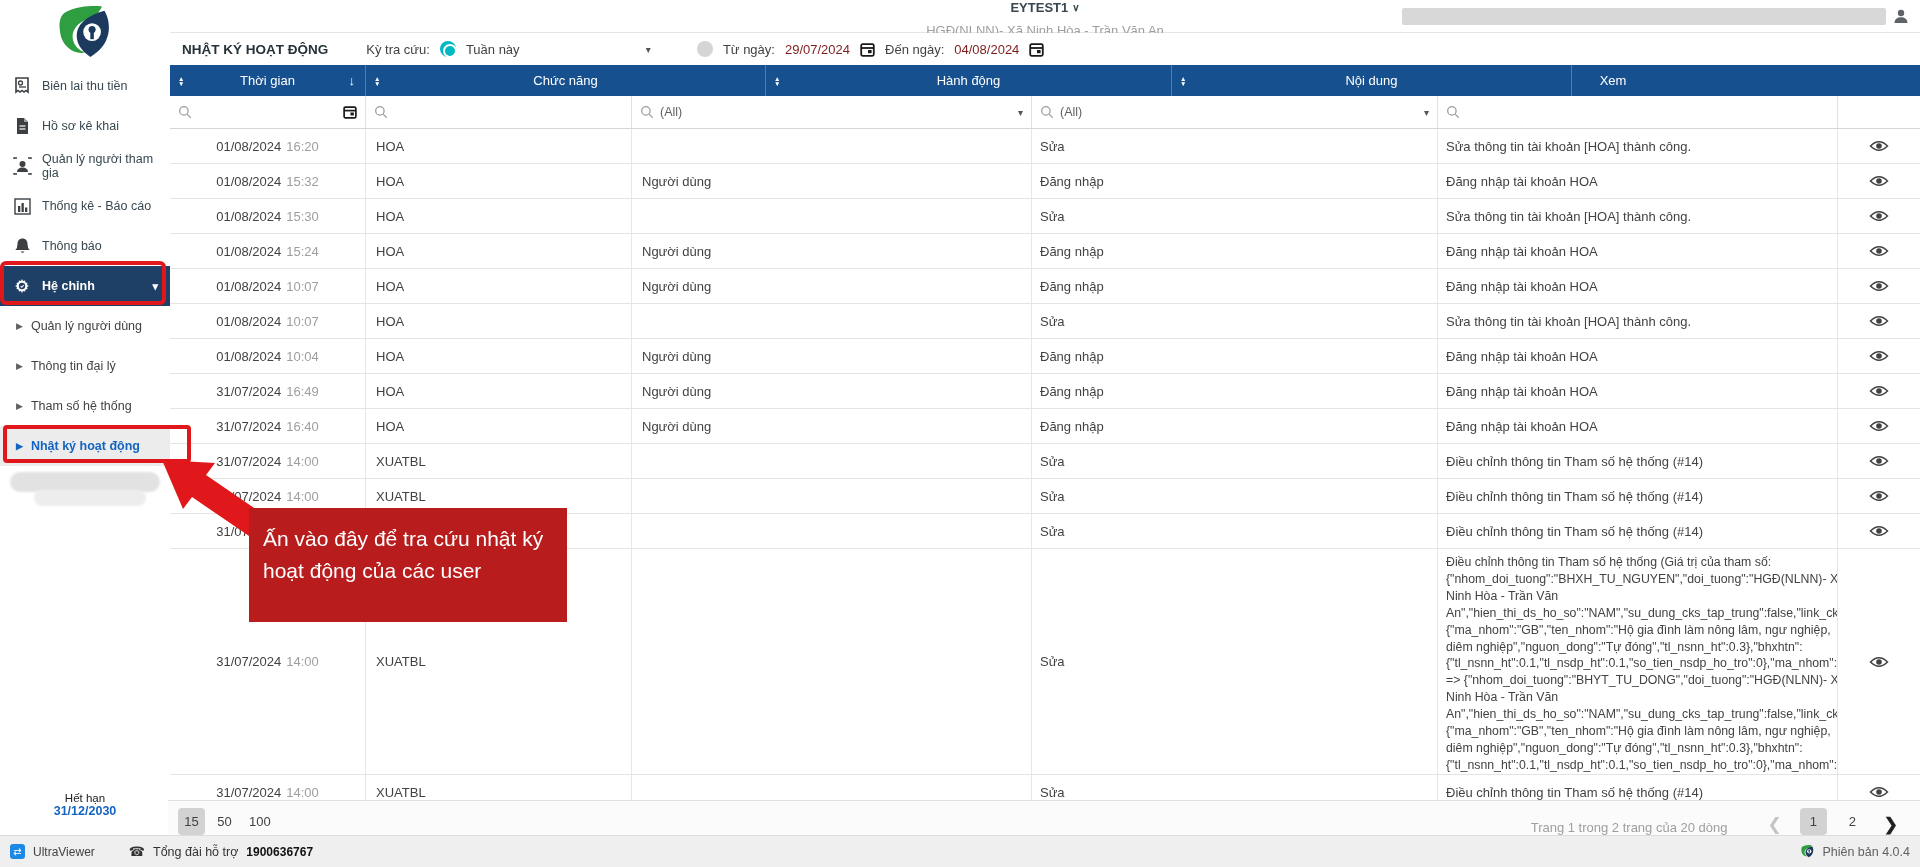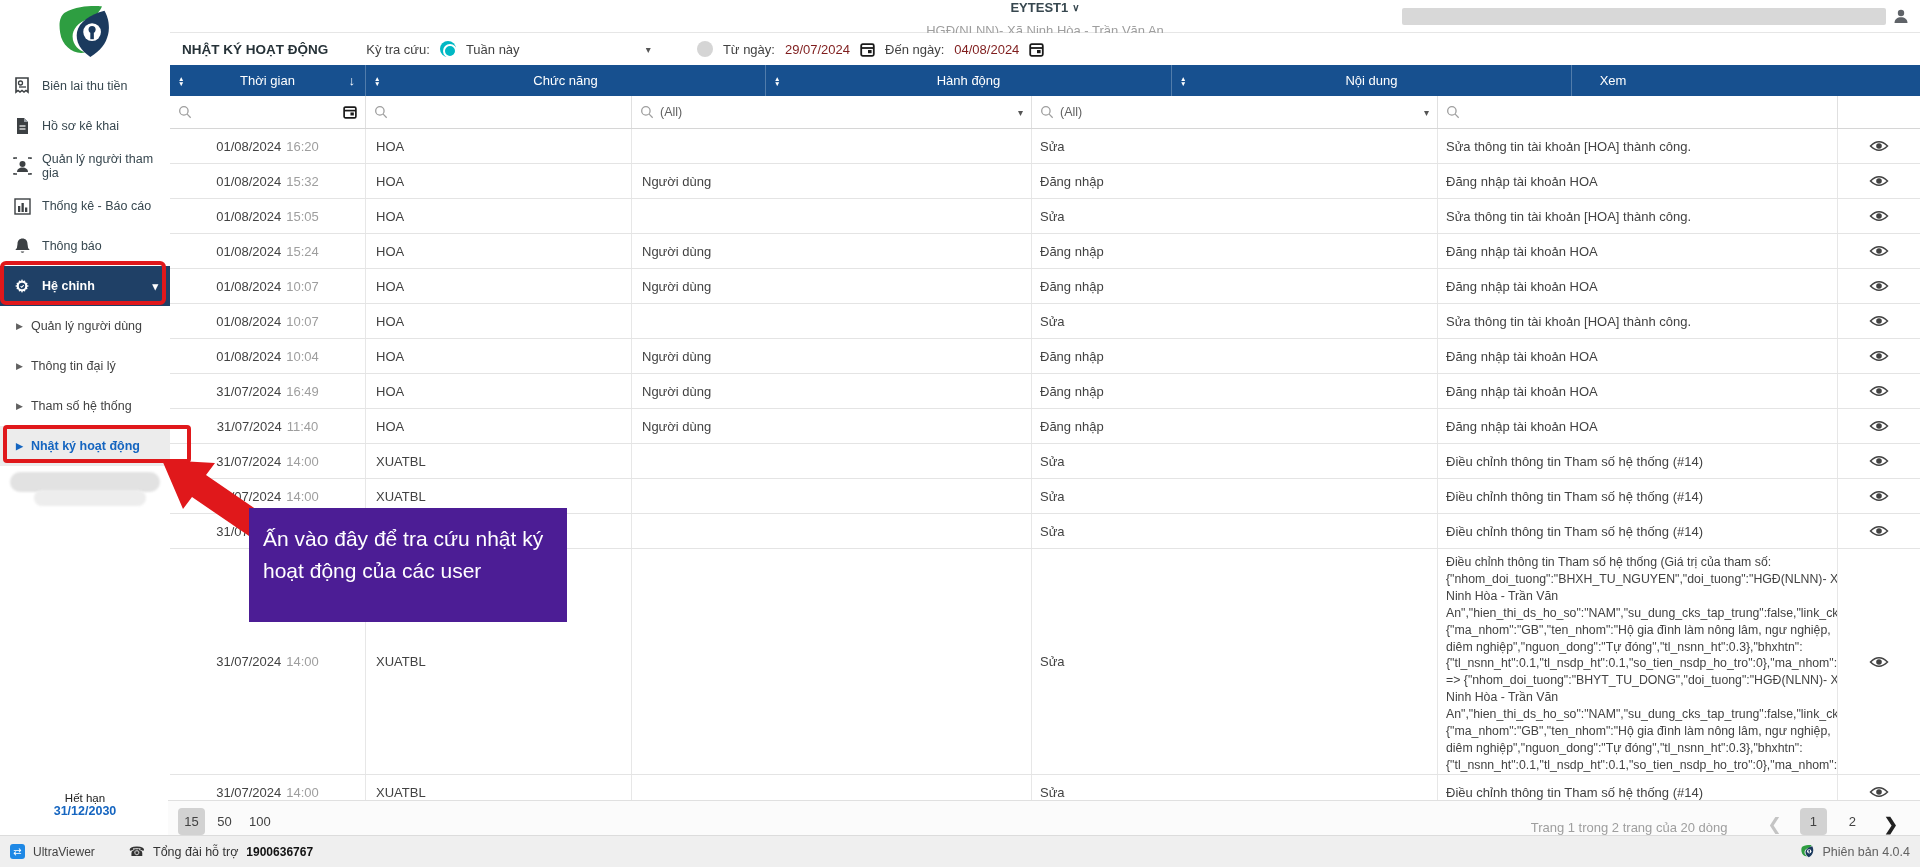--- a/index.html
+++ b/index.html
@@ -97,21 +97,21 @@
   .uv-txt { font-size:12px; color:#424242; margin-right:26px; }
   .ph-ic { font-size:13px; color:#333; }
   .sup-lbl { font-size:12.5px; color:#333; }
   .sup-num { font-size:12px; color:#111; font-weight:bold; }
   .ver { margin-left:auto; display:flex; align-items:center; gap:7px; font-size:12.5px; color:#616161; }
 
   
   .redbox { position:absolute; border:4px solid #e0181b; border-radius:6px; z-index:10; pointer-events:none; }
   .redbox.hethong { left:0px; top:261px; width:166px; height:44px; }
   .redbox.nhatky { left:3px; top:425px; width:188px; height:38px; border-radius:4px; }
-  .callout { position:absolute; left:249px; top:508px; width:318px; height:114px; background:#4c1d95;
+  .callout { position:absolute; left:249px; top:508px; width:318px; height:114px; background:#b91c1c;
              color:#fff; font-size:21px; line-height:1.5; padding:15px 14px; z-index:10; }
   .arrow-svg { position:absolute; left:148px; top:452px; z-index:9; }
 </style>
 </head>
 <body>
 
 <div class="sidebar">
   <div class="logo-wrap">
     <svg width="62" height="56" viewBox="0 0 70 62">
       <path d="M12,8 C30,-2 54,1 54,1 C54,1 51,11 39,15 C27,19 21,27 21,35 C21,45 29,51 35,53 C23,56 9,46 7,31 C5,19 7,12 12,8 Z" fill="#2e9e41"></path>
@@ -370,21 +370,21 @@
     <div class="cell c-view w5">
       <svg width="20" height="14" viewBox="0 0 20 14">
             <path d="M1.5,7 Q10,-1.5 18.5,7 Q10,15.5 1.5,7 Z" fill="none" stroke="#424242" stroke-width="1.5"></path>
             <circle cx="10" cy="7" r="2.8" fill="#424242"></circle>
           </svg>
     </div>
   </div>
       <div class="row">
     <div class="cell c-time w0">
           <span class="date">01/08/2024</span>
-          <span class="time">15:05</span>
+          <span class="time">15:30</span>
         </div>
     <div class="cell c-user w1">HOA</div>
     <div class="cell c-func w2"></div>
     <div class="cell c-action w3">Sửa</div>
     <div class="cell c-content w4">Sửa thông tin tài khoản [HOA] thành công.</div>
     <div class="cell c-view w5">
       <svg width="20" height="14" viewBox="0 0 20 14">
             <path d="M1.5,7 Q10,-1.5 18.5,7 Q10,15.5 1.5,7 Z" fill="none" stroke="#424242" stroke-width="1.5"></path>
             <circle cx="10" cy="7" r="2.8" fill="#424242"></circle>
           </svg>
@@ -466,21 +466,21 @@
     <div class="cell c-view w5">
       <svg width="20" height="14" viewBox="0 0 20 14">
             <path d="M1.5,7 Q10,-1.5 18.5,7 Q10,15.5 1.5,7 Z" fill="none" stroke="#424242" stroke-width="1.5"></path>
             <circle cx="10" cy="7" r="2.8" fill="#424242"></circle>
           </svg>
     </div>
   </div>
       <div class="row">
     <div class="cell c-time w0">
           <span class="date">31/07/2024</span>
-          <span class="time">11:40</span>
+          <span class="time">16:40</span>
         </div>
     <div class="cell c-user w1">HOA</div>
     <div class="cell c-func w2">Người dùng</div>
     <div class="cell c-action w3">Đăng nhập</div>
     <div class="cell c-content w4">Đăng nhập tài khoản HOA</div>
     <div class="cell c-view w5">
       <svg width="20" height="14" viewBox="0 0 20 14">
             <path d="M1.5,7 Q10,-1.5 18.5,7 Q10,15.5 1.5,7 Z" fill="none" stroke="#424242" stroke-width="1.5"></path>
             <circle cx="10" cy="7" r="2.8" fill="#424242"></circle>
           </svg>

